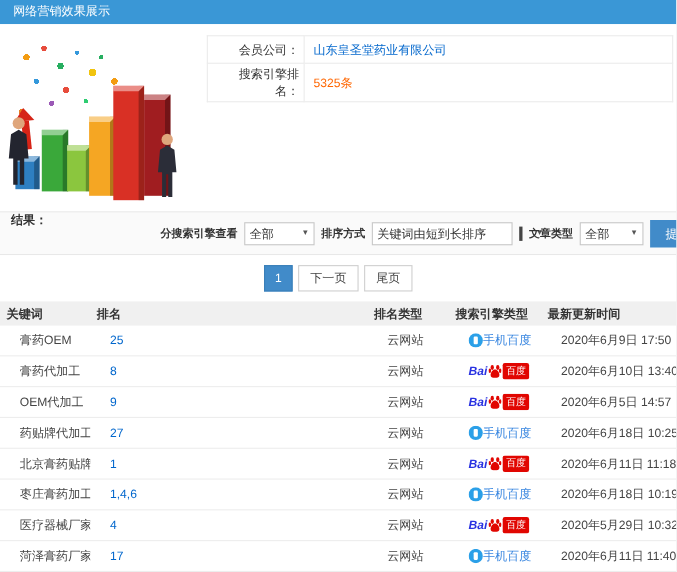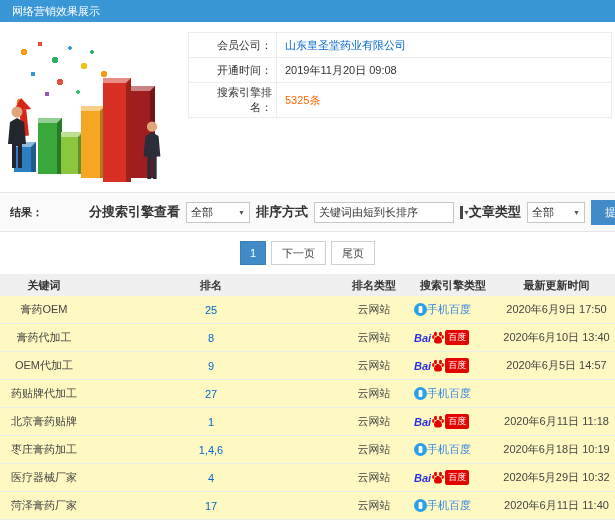--- a/index.html
+++ b/index.html
@@ -1,18 +1,18 @@
 <!DOCTYPE html>
 <html><head>
 <meta charset="utf-8">
 <style>
   * { margin:0; padding:0; box-sizing:border-box; }
   html,body { background:#e9e9e9; }
   body { font-family:"Liberation Sans", sans-serif; }
-  .page { position:relative; width:615px; height:520px; background:#fef9c3; overflow:hidden; }
+  .page { position:relative; width:615px; height:520px; background:#ffffff; overflow:hidden; }
 
   
   .topbar { height:22px; background:#3a97d6; color:#fff; font-size:11px; line-height:22px; padding-left:12px; }
 
   
   .hero { position:relative; height:170px; background:#fff; }
 
   
   .illus { position:absolute; left:0; top:0; width:185px; height:170px; overflow:hidden; }
   .dots { position:absolute; left:0; top:0; width:130px; height:100px;
@@ -47,47 +47,47 @@
   
   .info-table { position:absolute; left:188px; top:10px; width:424px; border-collapse:collapse; }
   .info-table td { border:1px solid #ececec; font-size:11px; height:25px; padding:2px 8px; color:#333;margin-left:34px; }
   .info-table td.lbl { width:88px; text-align:right; padding-right:4px; background:#fff; }
   .val-link { color:#0066cc; text-decoration:none; cursor:pointer; }
   .val-plain { color:#333; }
   .val-hot { color:#ff6600; }
 
   
   .filter-bar { height:40px; background:#fafafa; border-top:1px solid #e6e6e6; border-bottom:1px solid #e6e6e6;
-    display:flex; align-items:center; padding:0 0 0 10px; white-space:nowrap; }
+    display:flex; padding:0 0 0 10px; white-space:nowrap; }
   .filter-bar .result-lbl { font-size:11px; font-weight:bold; color:#333; }
   .filter-controls { margin-left:auto; display:flex; align-items:center; gap:6px; }
-  .f-lbl { font-size:13px; font-weight:bold; color:#333; }
+  .f-lbl { font-size:10px; font-weight:bold; color:#333; }
   .selectbox { display:flex; align-items:center; background:#fff; border:1px solid #c7c7c7; height:21px;
     font-size:11px; color:#333; padding:0 4px; cursor:pointer; }
   .selectbox .caret { margin-left:auto; font-size:7px; color:#555; padding-left:5px; }
   .sel-engine { width:64px; }
-  .sel-sort { width:140px;gap:40px; }
+  .sel-sort { width:128px;gap:40px; }
   .sel-article { width:58px; }
   .v-divider { width:3px; height:13px; background:#444; }
   .submit-btn { background:#418bc9; color:#fff; border:none; height:25px; padding:0 14px; font-size:11px;
     cursor:pointer; margin-right:-26px; }
 
   
   .pagination { height:42px; display:flex; align-items:center; justify-content:center; gap:5px; background:#fff; }
   .page-btn { font-size:11px; height:24px; line-height:22px; text-align:center; cursor:pointer;
     border:1px solid #cfcfcf; background:#fff; color:#444; padding:0 10px; }
   .page-btn.current { background:#418bc9; border-color:#3a7fb8; color:#fff; width:26px; padding:0; cursor:default; }
 
   
-  .rtable { width:615px; font-size:11px;text-align:center; }
+  .rtable { width:615px; font-size:11px; }
   .thead, .trow { display:grid; grid-template-columns:82px 252px 74px 84px 1fr; align-items:center; }
   .thead { background:#f0f0f0; height:22px; font-weight:bold; color:#333; }
   .th { padding-left:6px; }
   .trow { height:28px; border-bottom:1px solid #ededed; color:#444; }
-  .td { padding-left:6px; overflow:hidden; white-space:nowrap; }
+  .td { padding-left:18px; overflow:hidden; white-space:nowrap; }
   .td.rank { color:#0066cc; cursor:pointer; }
   .engine-wrap { display:flex; align-items:center; gap:0; }
   .m-label { color:#3a87e0; }
   .baidu-logo { display:inline-flex; align-items:center; gap:1px; }
   .baidu-logo .bai { color:#2932e1; font-weight:bold; font-size:11px; font-style:italic; }
   .baidu-logo .du { background:#e10601; color:#fff; font-size:9px; padding:1px 3px; border-radius:2px; }
 </style>
 </head>
 <body>
 
@@ -121,24 +121,20 @@
       </svg>
     </div>
 
     <table class="info-table">
       <tbody>
           <tr>
         <td class="lbl">会员公司：</td>
         <td><a class="val-link">山东皇圣堂药业有限公司</a></td>
       </tr>
       <tr>
-        <td class="lbl">开通时间：</td>
-        <td><span class="val-plain">2019年11月20日 09:08</span></td>
-      </tr>
-      <tr>
         <td class="lbl">搜索引擎排名：</td>
         <td><span class="val-hot">5325条</span></td>
       </tr>
     </tbody>
       </table>
   </div>
 
   <div class="filter-bar">
     <span class="result-lbl">结果：</span>
     <div class="filter-controls">
@@ -240,20 +236,21 @@
           <div class="td">云网站</div>
           <div class="td">
             <span class="engine-wrap">
               <svg width="13" height="13">
                 <circle cx="6.5" cy="6.5" r="6.5" fill="#2ba0e8"></circle>
                 <rect x="4.6" y="3" width="3.8" height="7" rx="1" fill="#fff"></rect>
               </svg>
               <span class="m-label">手机百度</span>
             </span>
           </div>
+          <div class="td">2020年6月18日 10:25</div>
         </div>
         <div class="trow">
           <div class="td">北京膏药贴牌</div>
           <div class="td rank">1</div>
           <div class="td">云网站</div>
           <div class="td">
             <span class="engine-wrap">
               <span class="baidu-logo">
                 <span class="bai">Bai</span>
                 <svg width="12" height="13" viewBox="0 0 24 26">

